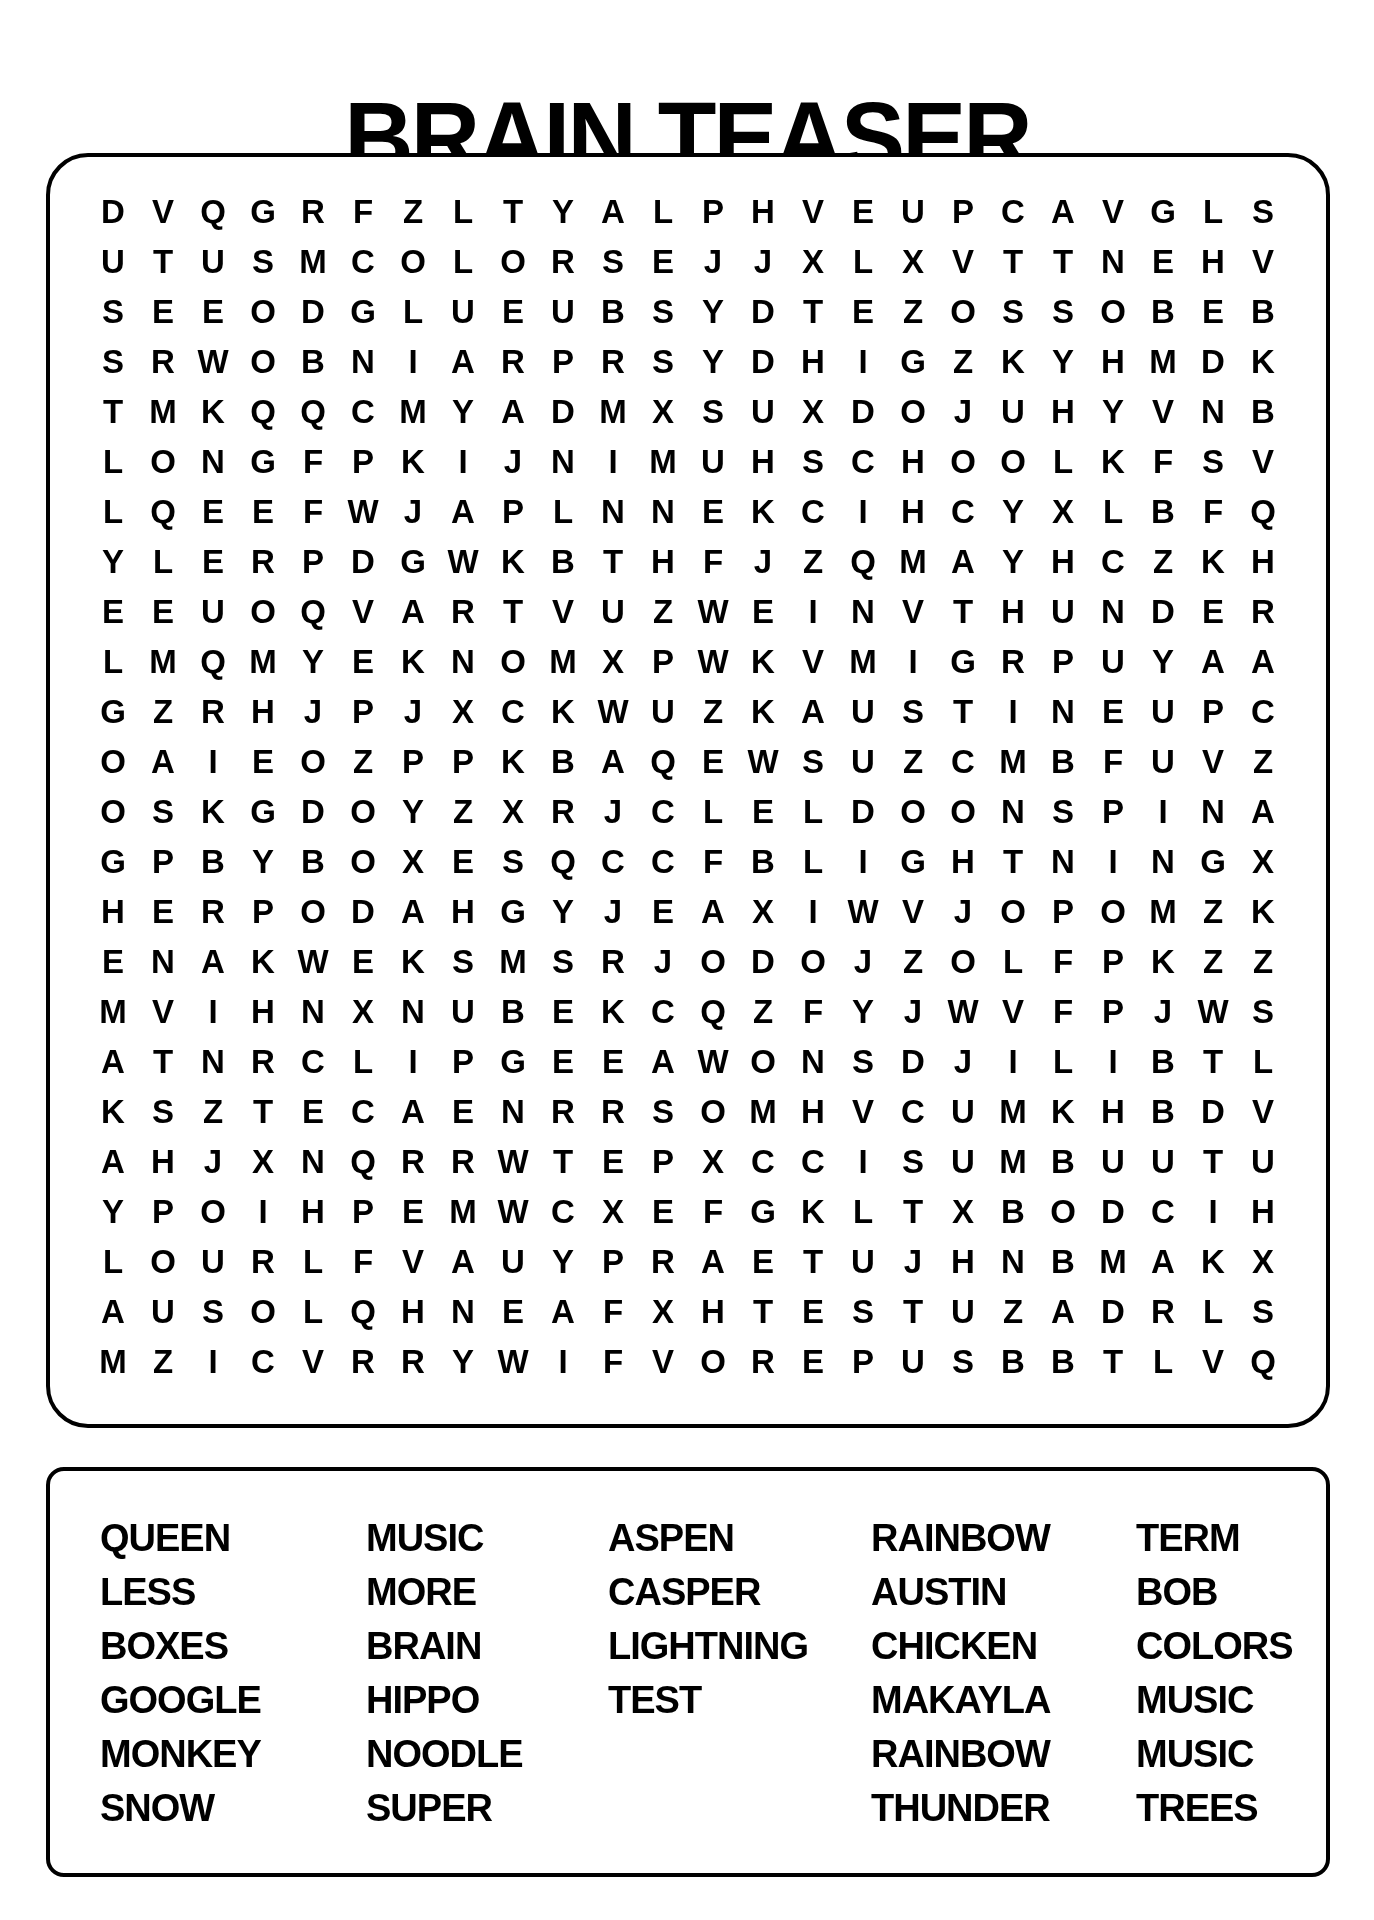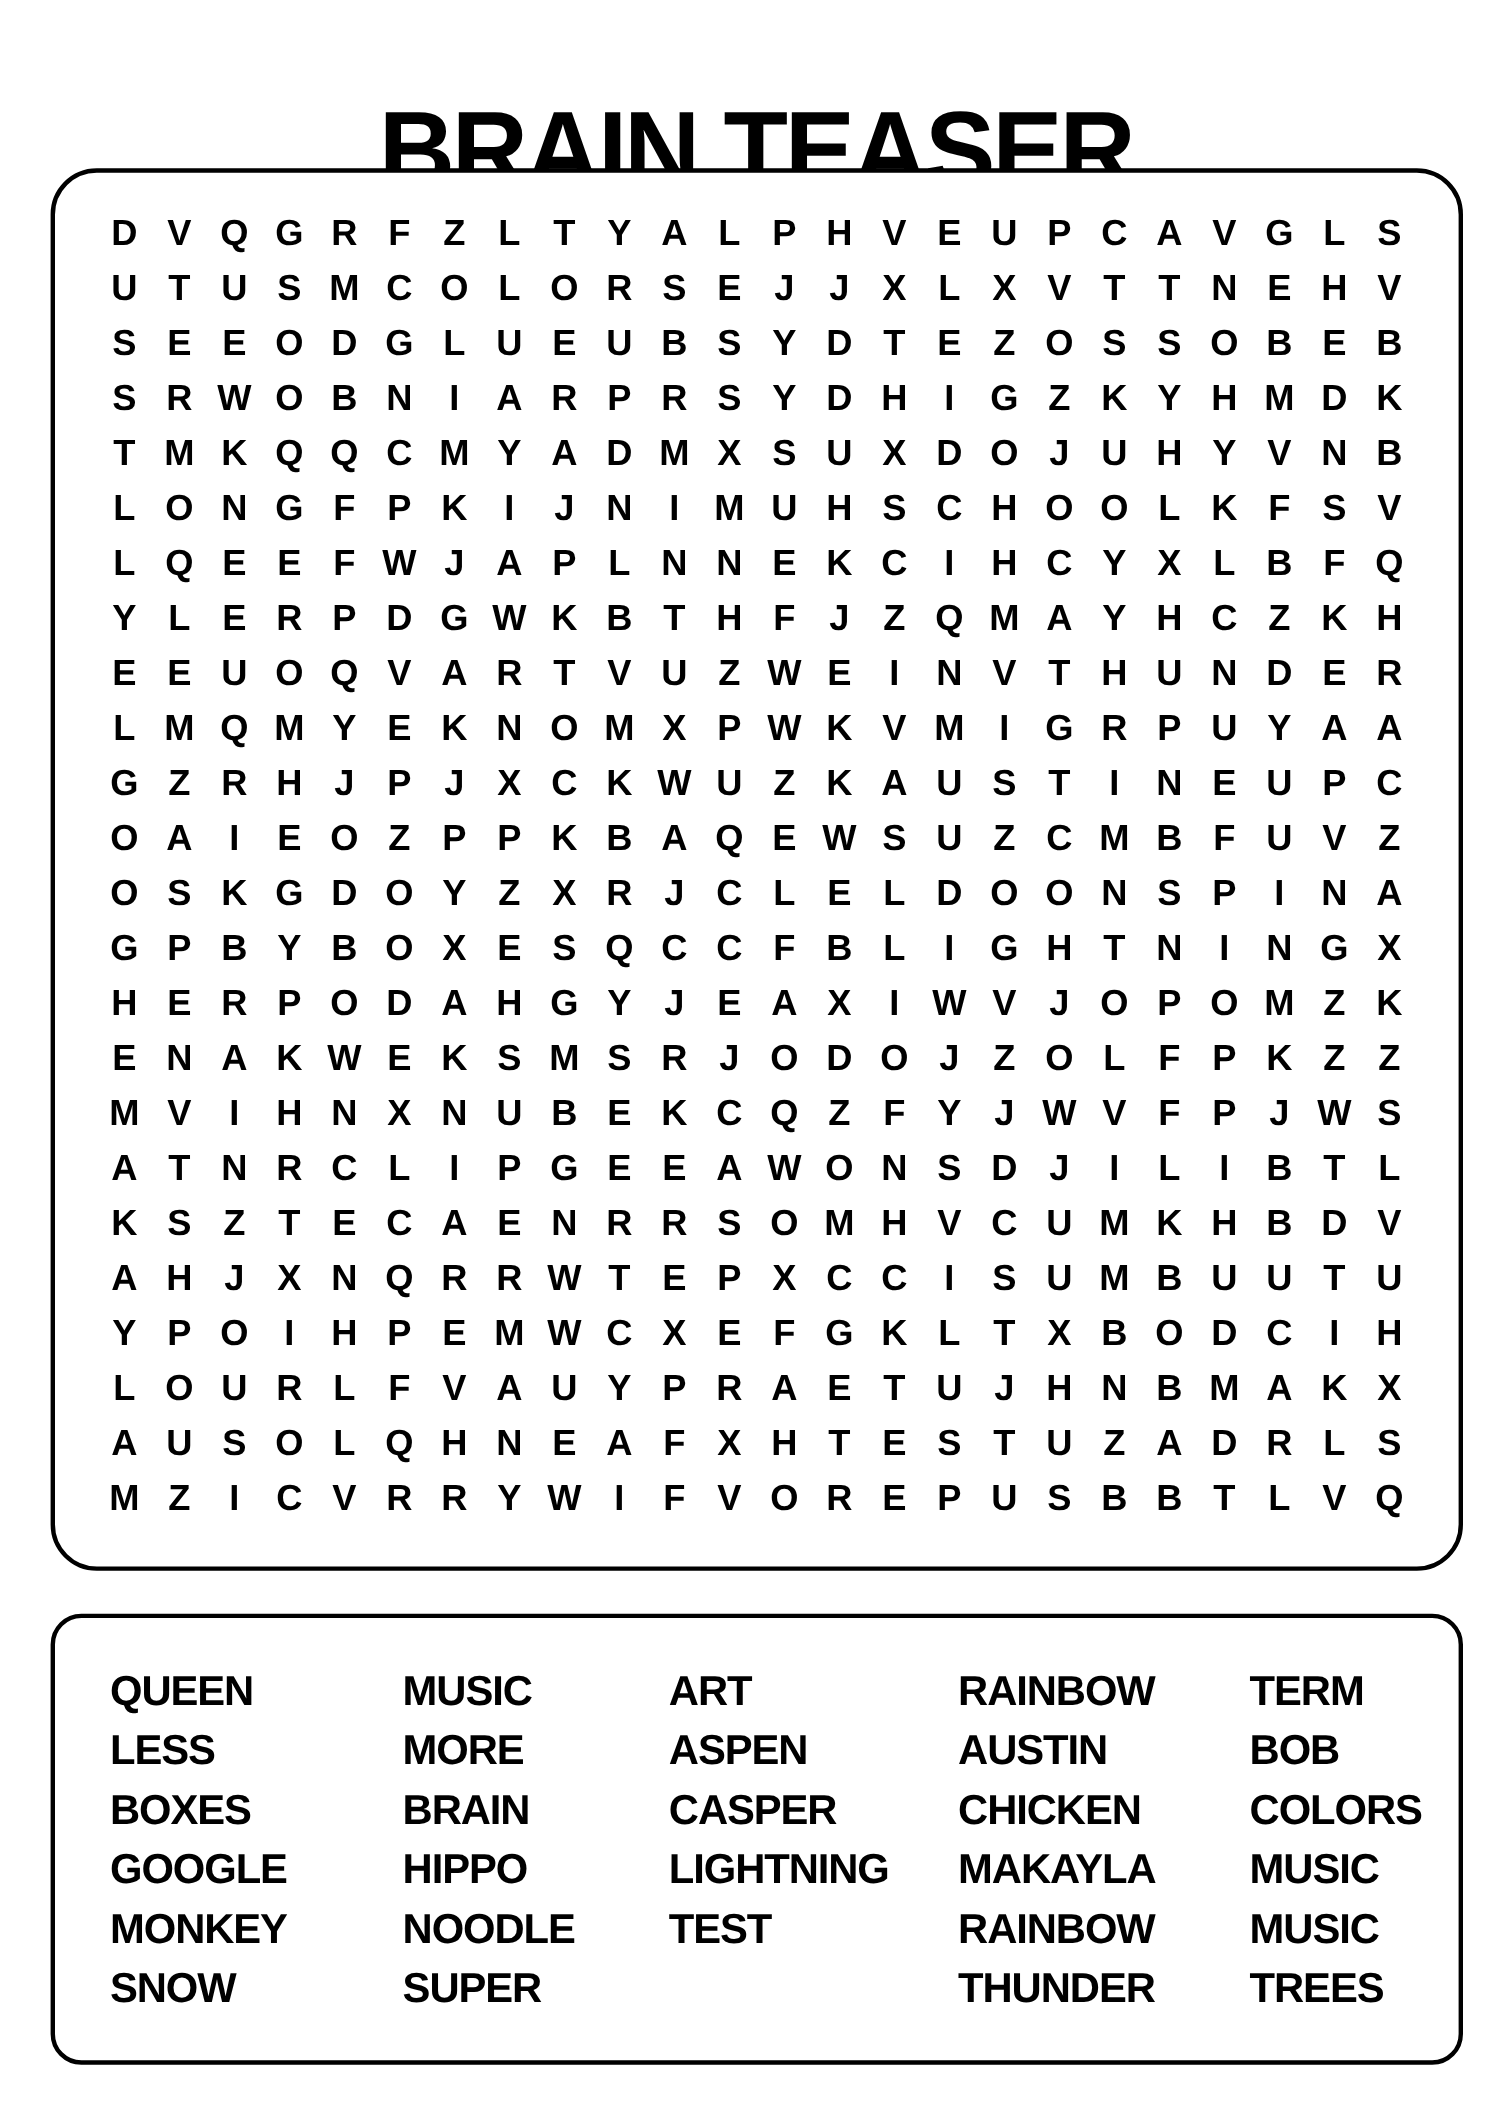--- a/index.html
+++ b/index.html
@@ -58,21 +58,21 @@
     font-weight: bold;
     color: #000000;
   }
   .word-panel {
     position: absolute;
     left: 46px;
     top: 1467px;
     width: 1284px;
     height: 410px;
     border: 4px solid #000000;
-    border-radius: 28px;
+    border-radius: 18px;
     box-sizing: border-box;
     background: #ffffff;
   }
   .word-col {
     position: absolute;
     top: 40px;
   }
   .word-col-1 { left: 50px; }
   .word-col-2 { left: 316px; }
   .word-col-3 { left: 558px; }
@@ -685,21 +685,20 @@
     </div>
     <div class="word-col word-col-2">
       <div class="word-item">MUSIC</div>
       <div class="word-item">MORE</div>
       <div class="word-item">BRAIN</div>
       <div class="word-item">HIPPO</div>
       <div class="word-item">NOODLE</div>
       <div class="word-item">SUPER</div>
     </div>
     <div class="word-col word-col-3">
-      <div class="word-item">ART</div>
       <div class="word-item">ASPEN</div>
       <div class="word-item">CASPER</div>
       <div class="word-item">LIGHTNING</div>
       <div class="word-item">TEST</div>
     </div>
     <div class="word-col word-col-4">
       <div class="word-item">RAINBOW</div>
       <div class="word-item">AUSTIN</div>
       <div class="word-item">CHICKEN</div>
       <div class="word-item">MAKAYLA</div>

